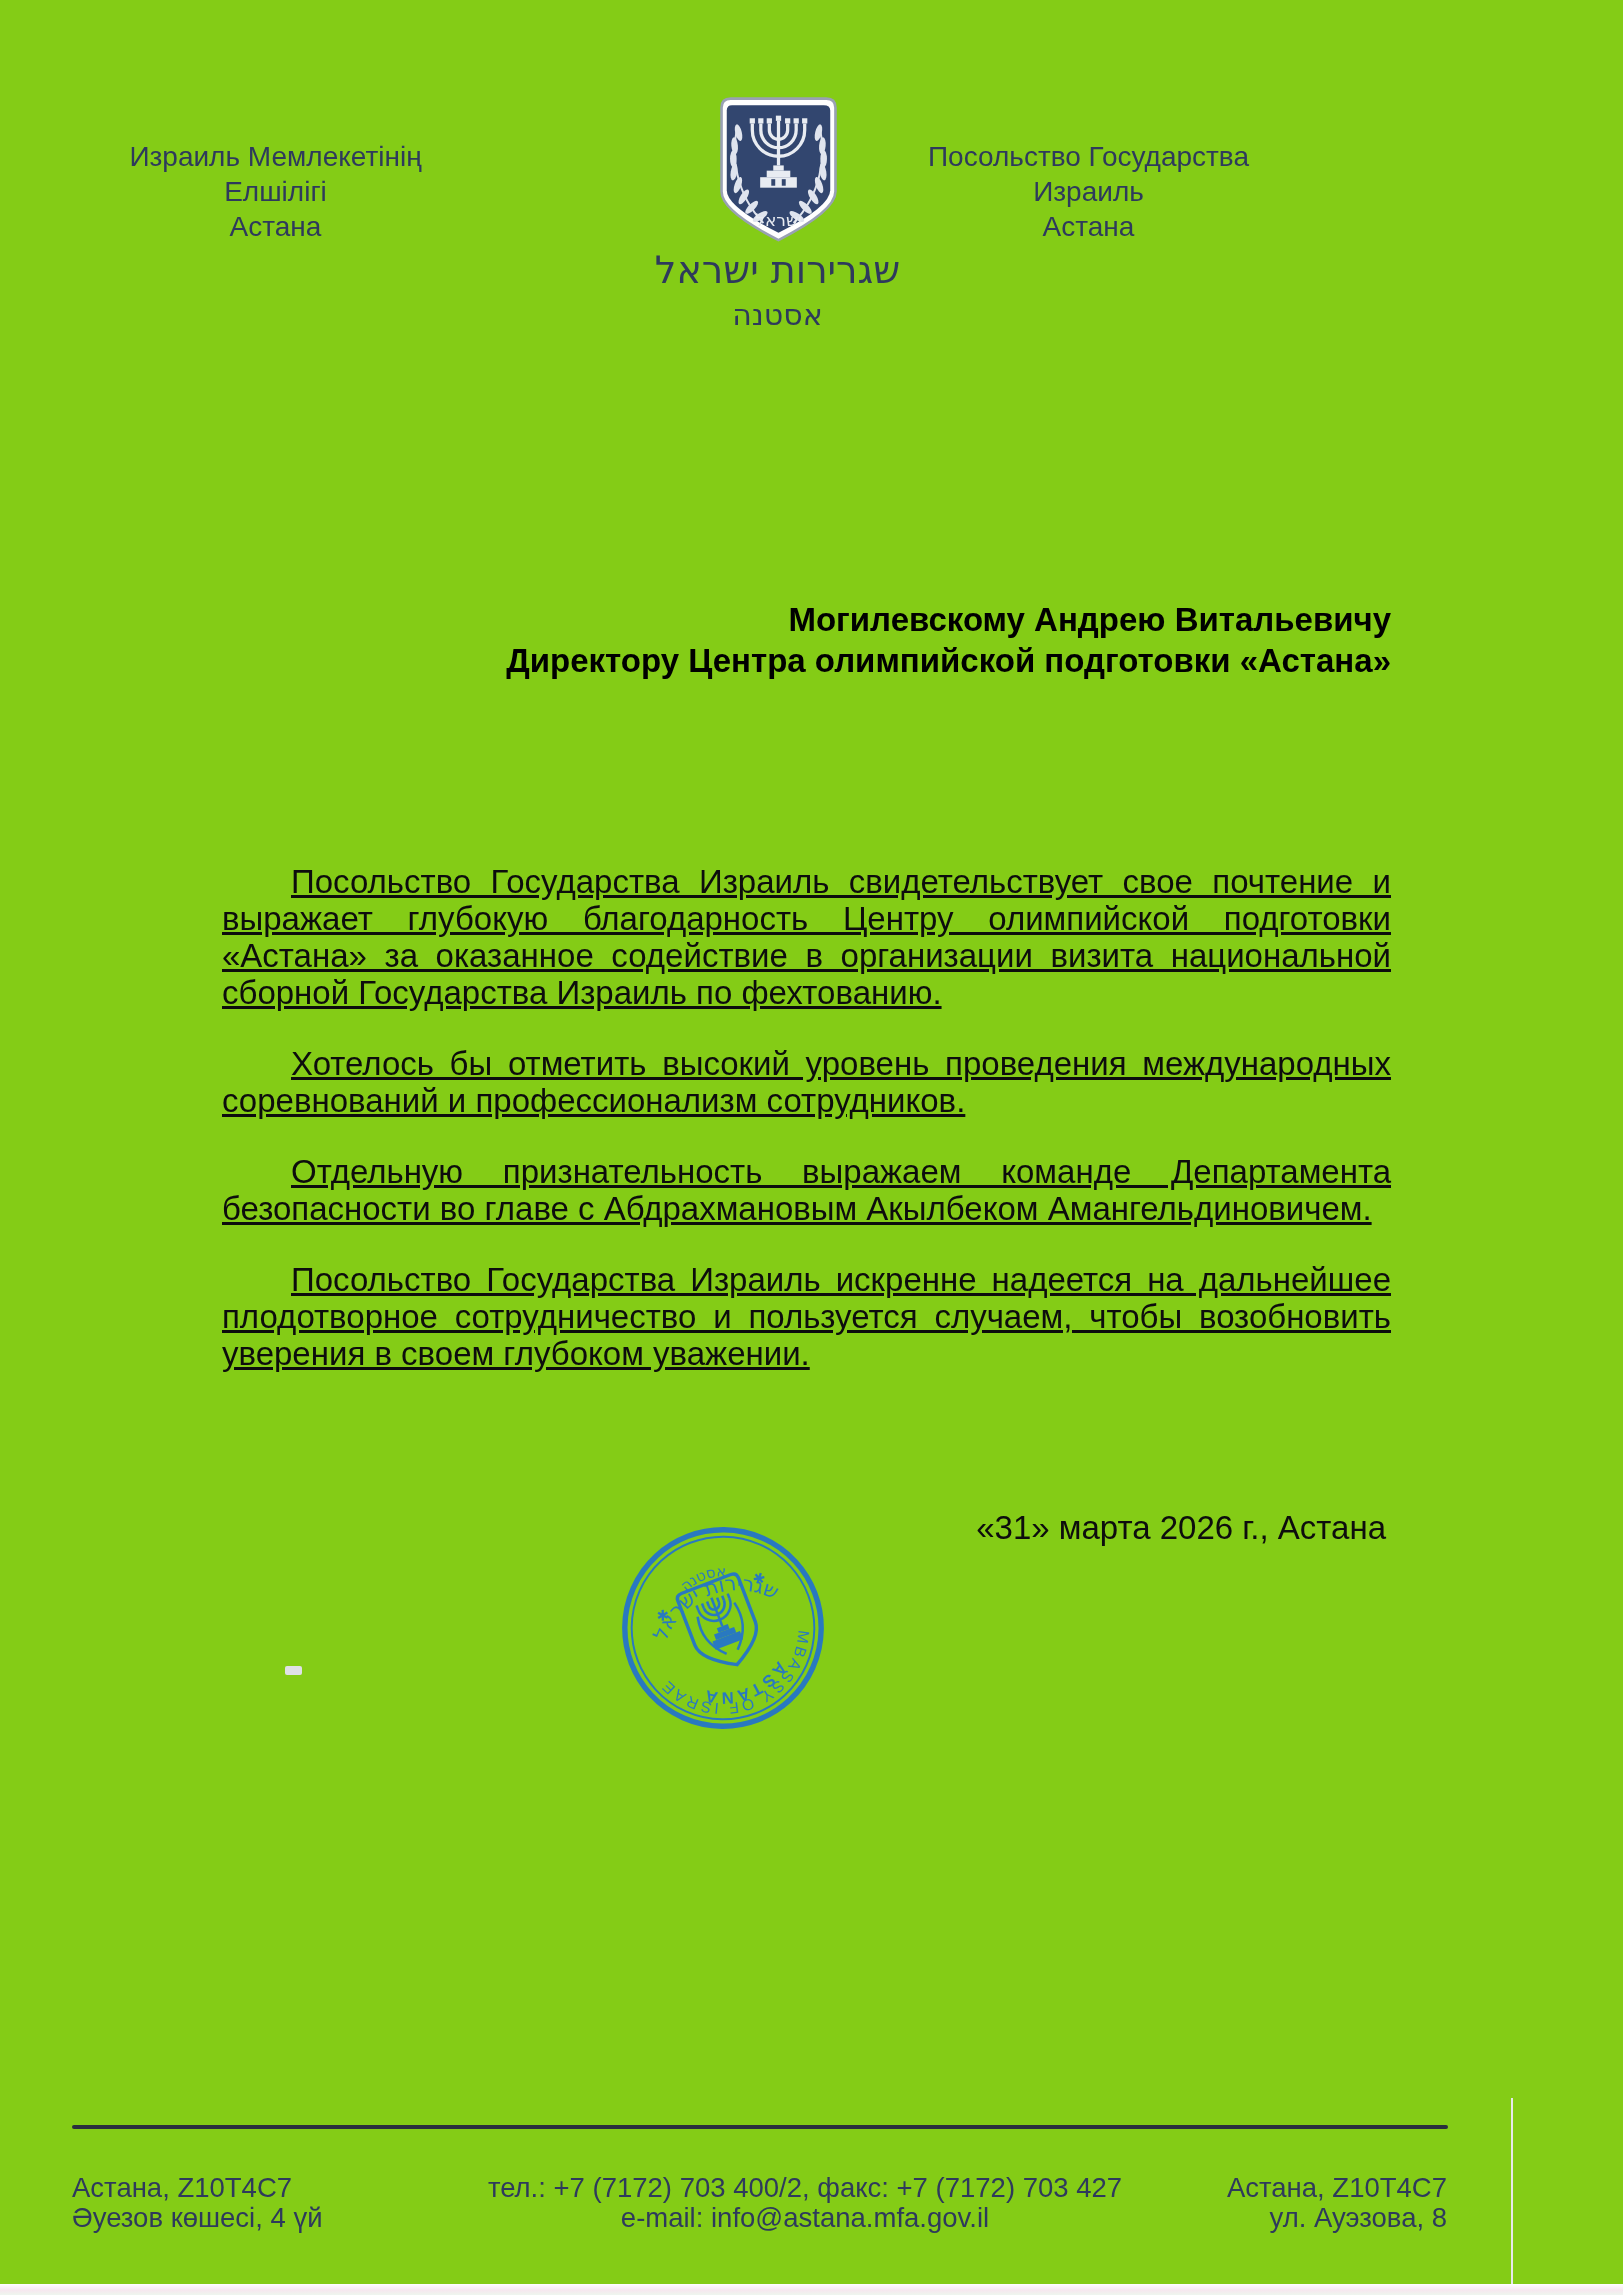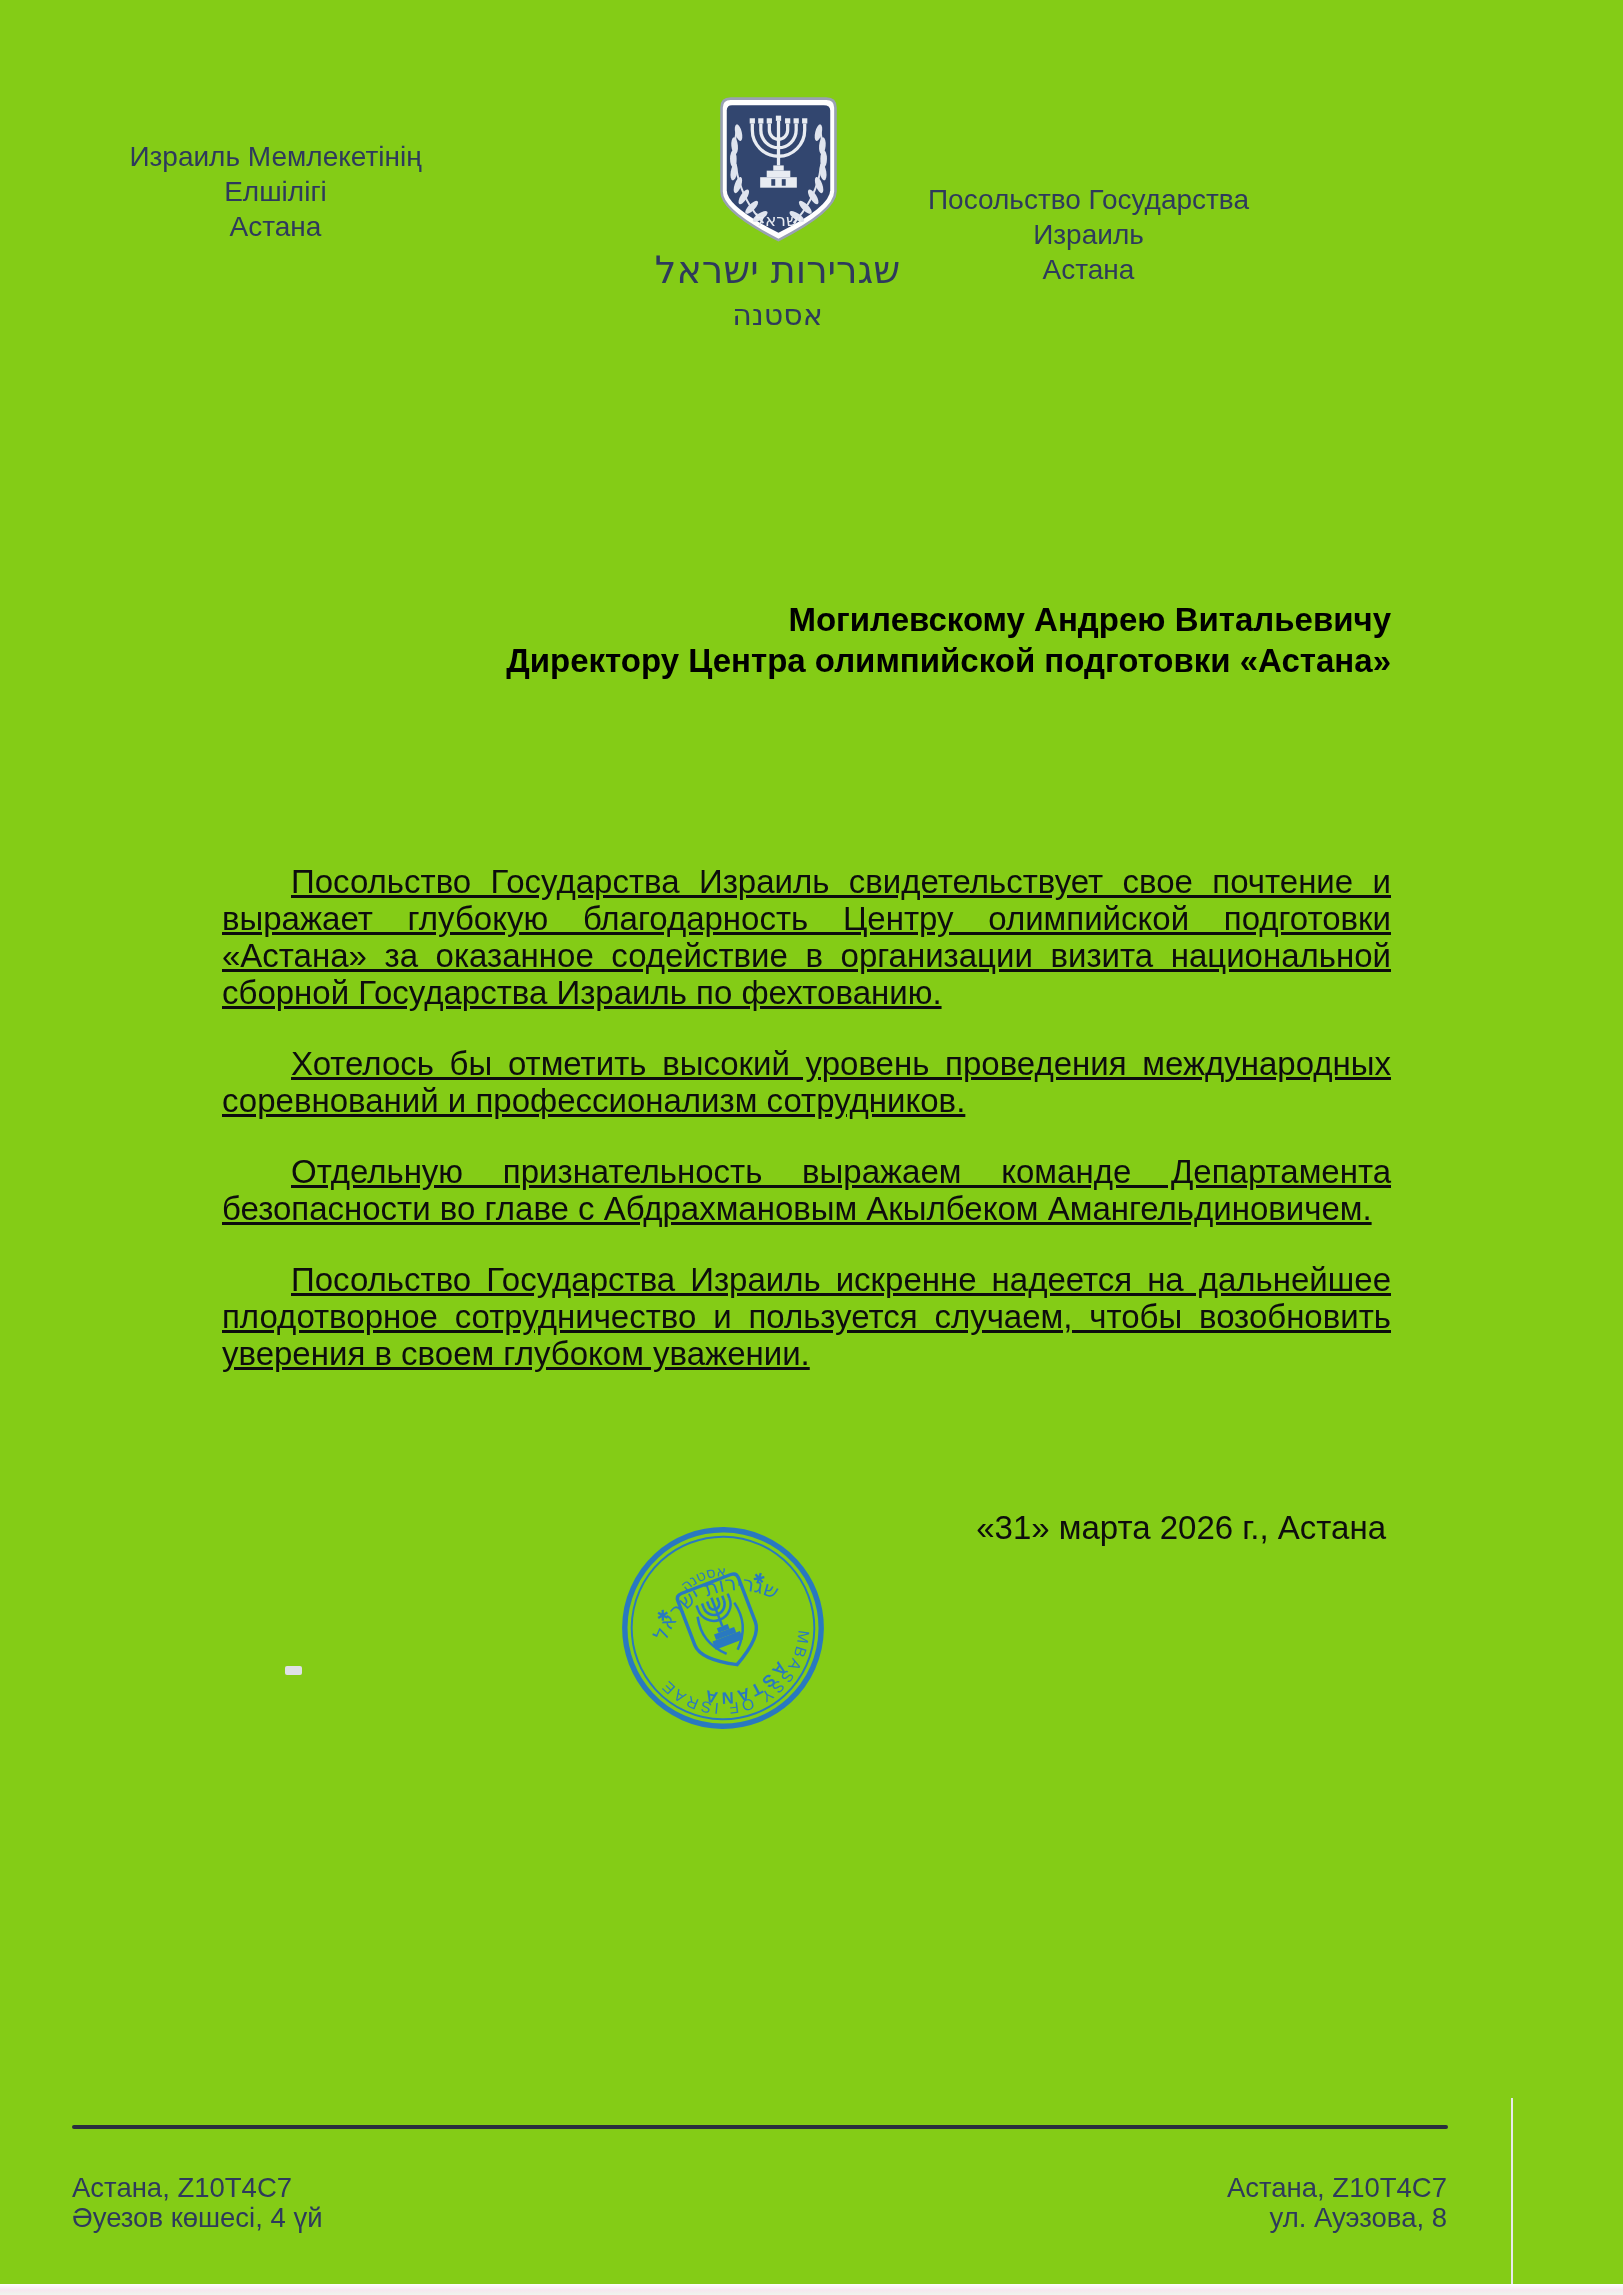--- a/index.html
+++ b/index.html
@@ -5,21 +5,21 @@
   html,body{margin:0;padding:0;background:#e9e9e9;}
   .page{
     position:relative;width:1623px;height:2295px;background:#84cc16;
     font-family:"Liberation Sans","DejaVu Sans",sans-serif;color:#111;
     overflow:hidden;margin:0 auto;
   }
   
   .hdr-block{position:absolute;top:139px;width:367px;text-align:center;
     font-size:28px;line-height:35px;color:#2e3a5c;letter-spacing:0px;}
   .hdr-left{left:92px;}
-  .hdr-right{left:905px;margin-top:43px;}
+  .hdr-right{left:905px;}
   .emblem{position:absolute;left:711px;top:96px;width:135px;height:148px;}
   .hebrew-head{position:absolute;left:614px;top:247px;width:327px;text-align:center;
     color:#2e3a5c;font-family:"DejaVu Serif","DejaVu Sans",serif;}
   .hebrew-head .l1{font-size:38px;line-height:47px;}
   .hebrew-head .l2{font-size:30px;line-height:41px;}
   
   .addressee{position:absolute;left:222px;top:599px;width:1169px;text-align:right;
     font-weight:bold;font-size:33px;line-height:41px;color:#000;}
   
   .letter-body{position:absolute;left:222px;top:863px;width:1169px;
@@ -183,20 +183,24 @@
         <textPath href="#arcBottom" startOffset="50%" text-anchor="middle">EMBASSY OF ISRAEL</textPath>
       </text>
     </g>
   </svg>
 
   <div class="footer-rule"></div>
   <div class="foot foot-left">
     <div>Астана, Z10T4C7</div>
     <div>Әуезов көшесі, 4 үй</div>
   </div>
+  <div class="foot foot-center">
+    <div>тел.: +7 (7172) 703 400/2, факс: +7 (7172) 703 427</div>
+    <div>e-mail: info@astana.mfa.gov.il</div>
+  </div>
   <div class="foot foot-right">
     <div>Астана, Z10T4C7</div>
     <div>ул. Ауэзова, 8</div>
   </div>
 
   <div class="speck"></div>
   <div class="edge-v"></div>
   <div class="edge-b"></div>
 </div>
 

